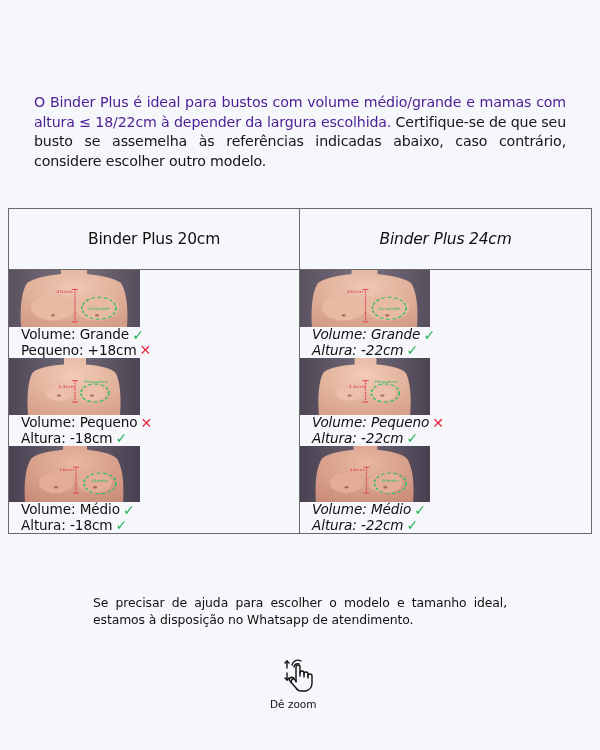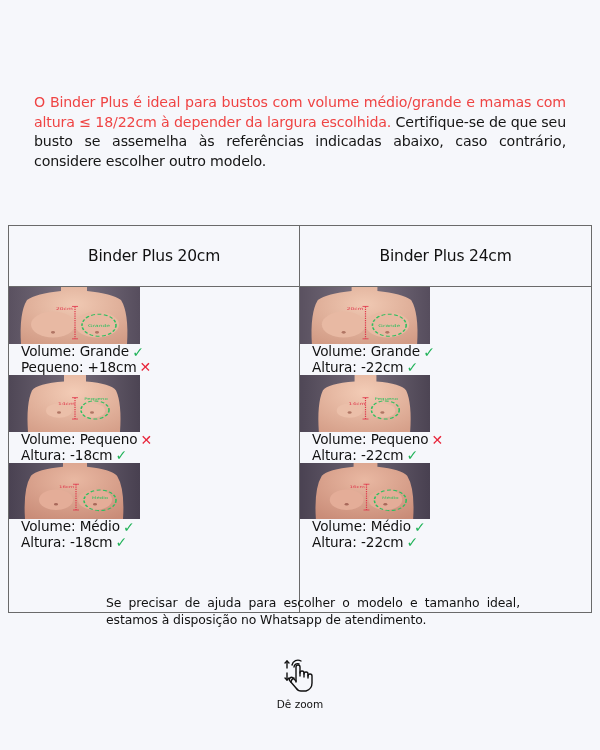--- a/index.html
+++ b/index.html
@@ -4,30 +4,30 @@
 <style>
   * { box-sizing: border-box; margin: 0; padding: 0; }
   html, body { width: 600px; height: 750px; background: #f6f7fb; overflow: hidden; }
   body { font-family: "DejaVu Sans", "Liberation Sans", sans-serif; color: #111; position: relative; }
 
   .intro {
     position: absolute; left: 34px; top: 93px; width: 532px;
     font-size: 14.2px; line-height: 19.5px; text-align: justify; text-align-last: left;
     letter-spacing: -0.15px;
   }
-  .intro .red { color: #ef4444; }
+  .intro .red { color: #4c1d95; }
   .intro .dark { color: #151515; }
 
   .table {
-    position: absolute; left: 8px; top: 225px; width: 584px; height: 388px;
+    position: absolute; left: 8px; top: 208px; width: 584px; height: 326px;
     border: 1.5px solid #6a6a6a; background: #f6f7fb;
   }
   .col { position: absolute; top: 0; height: 100%; }
   .col.left { left: 0; width: 291px; border-right: 1.5px solid #6a6a6a; }
-  .col.right { left: 291px; width: 291px; }
+  .col.right { left: 291px; width: 291px; font-style: italic; }
   .col-header {
     height: 61px; border-bottom: 1.5px solid #6a6a6a;
     display: flex; align-items: center; justify-content: center;
     font-size: 15.5px; color: #111; letter-spacing: -0.2px;
   }
   .row { position: relative; height: 88px; display: flex; flex-direction: column; }
   .row.r3 { height: 87px; }
   .photo { width: 131px; height: 100%; position: relative; overflow: hidden; }
   .col.right .photo { width: 130px; }
   .photo svg { display: block; width: 100%; height: 100%; }
@@ -38,24 +38,23 @@
   }
   .info .line { display: flex; align-items: center; white-space: nowrap; }
   .mark { display: inline-block; margin-left: 3px; font-weight: bold; font-size: 14px; line-height: 14px; }
   .mark.ok { color: #22b35a; }
   .mark.no { color: #e8253a; }
 
   .help {
     position: absolute; left: 93px; top: 595px; width: 414px;
     font-size: 12.4px; line-height: 16.5px; text-align: justify; text-align-last: left; color: #111;
     letter-spacing: -0.1px;
-    margin-left: 13px;
-  }
-
-  .zoom-hint { position: absolute; left: 270px; top: 658px; width: 60px; text-align: center; }
+  }
+
+  .zoom-hint { position: absolute; left: 270px; top: 658px; width: 60px; text-align: left; }
   .zoom-hint svg { display: block; margin: 0 auto; }
   .zoom-label { display: block; font-size: 10.5px; color: #111; margin-top: 6px; }
 </style>
 </head>
 <body>
 
 <div class="intro">
   <span class="red">O Binder Plus é ideal para bustos com volume médio/grande e mamas com altura ≤ 18/22cm à depender da largura escolhida.</span>
   <span class="dark">Certifique-se de que seu busto se assemelha às referências indicadas abaixo, caso contrário, considere escolher outro modelo.</span>
 </div>

